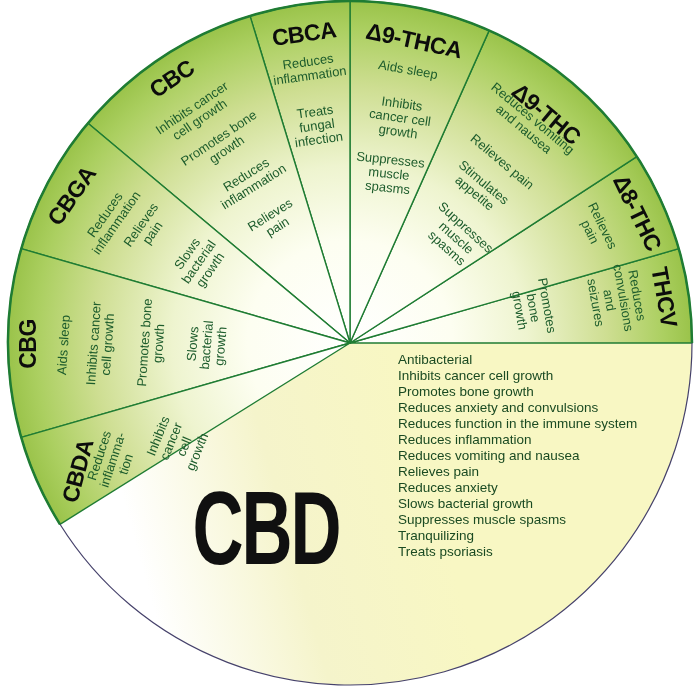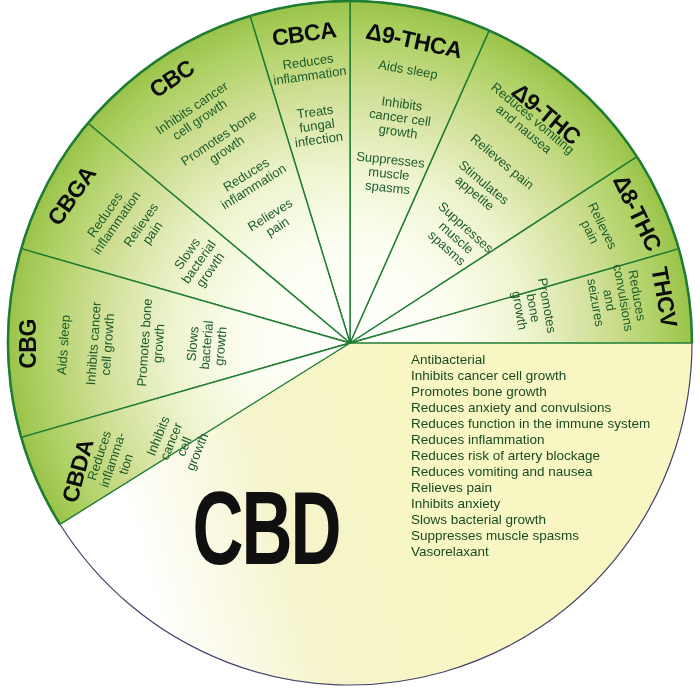--- a/index.html
+++ b/index.html
@@ -6,21 +6,21 @@
   #stage{position:relative;width:700px;height:688px;overflow:hidden;background:#ffffff;
          font-family:"Liberation Sans",sans-serif;}
   #stage svg{position:absolute;left:0;top:0;}
   .lab{position:absolute;text-align:center;pointer-events:none;}
   .seg-name{font-weight:bold;font-size:23px;color:#0c0c0c;white-space:nowrap;letter-spacing:-0.5px;}
   .seg-item{font-size:13px;line-height:1.08;color:#1d5c2c;}
   .nowrap{white-space:nowrap;}
   .cbd-title{font-weight:bold;font-size:104px;color:#101010;letter-spacing:-3px;white-space:nowrap;}
   .cbd-list{position:absolute;left:398px;top:352px;text-align:left;font-size:13.5px;
             line-height:16px;color:#1a4a22;}
-  .cbd-list div{white-space:nowrap;margin-left:13px;}
+  .cbd-list div{white-space:nowrap;}
 </style>
 </head>
 <body>
 
 <div id="stage">
 
   <svg width="700" height="688" viewBox="0 0 700 688">
     <defs>
       <radialGradient id="gGreen" gradientUnits="userSpaceOnUse" cx="350" cy="343" r="342">
         <stop offset="0" stop-color="#ffffff"></stop>
@@ -76,27 +76,27 @@
   <div class="lab seg-item" style="left:533px;top:308px;width:58px;transform:translate(-50%,-50%) rotate(80deg);">Promotes bone growth</div>
 
   <div class="lab cbd-title" style="left:266px;top:528px;transform:translate(-50%,-50%) scaleX(0.68);">CBD</div>
   <div class="cbd-list">
     <div>Antibacterial</div>
     <div>Inhibits cancer cell growth</div>
     <div>Promotes bone growth</div>
     <div>Reduces anxiety and convulsions</div>
     <div>Reduces function in the immune system</div>
     <div>Reduces inflammation</div>
-    <div>Reduces risk of artery blockage</div>
     <div>Reduces vomiting and nausea</div>
     <div>Relieves pain</div>
-    <div>Inhibits anxiety</div>
+    <div>Reduces anxiety</div>
     <div>Slows bacterial growth</div>
     <div>Suppresses muscle spasms</div>
-    <div>Vasorelaxant</div>
+    <div>Tranquilizing</div>
+    <div>Treats psoriasis</div>
   </div>
 
   <div class="lab seg-name" style="left:78px;top:471px;transform:translate(-50%,-50%) rotate(-75deg);">CBDA</div>
   <div class="lab seg-item" style="left:113px;top:460px;width:62px;transform:translate(-50%,-50%) rotate(-72deg);">Reduces inflamma-tion</div>
   <div class="lab seg-item" style="left:178px;top:444px;width:46px;transform:translate(-50%,-50%) rotate(-68deg);">Inhibits cancer cell growth</div>
 
   <div class="lab seg-name" style="left:28px;top:344px;transform:translate(-50%,-50%) rotate(-90deg);">CBG</div>
   <div class="lab seg-item nowrap" style="left:64px;top:345px;transform:translate(-50%,-50%) rotate(-86deg);">Aids sleep</div>
   <div class="lab seg-item" style="left:101px;top:344px;width:88px;transform:translate(-50%,-50%) rotate(-86deg);">Inhibits cancer cell growth</div>
   <div class="lab seg-item" style="left:152px;top:343px;width:90px;transform:translate(-50%,-50%) rotate(-86deg);">Promotes bone growth</div>

